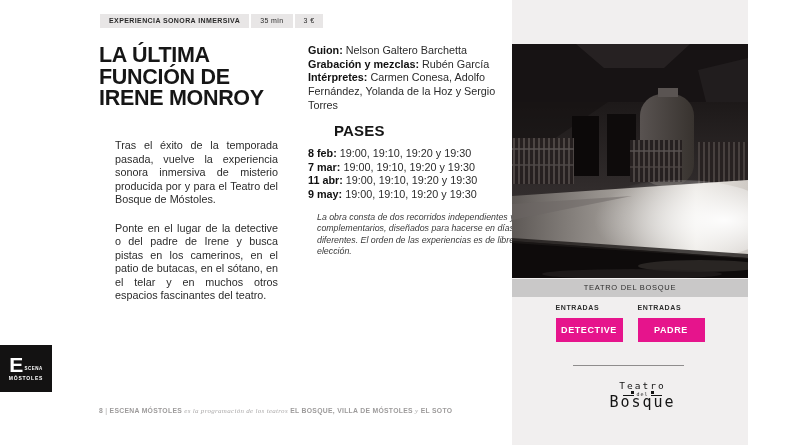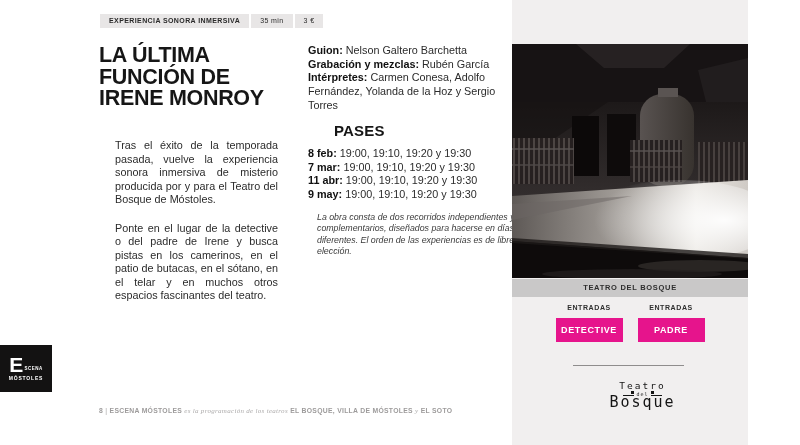--- a/index.html
+++ b/index.html
@@ -48,25 +48,25 @@
   .note {
     position:absolute; left:308px; top:212px; width:202px;
     font-size:8.8px; line-height:11.4px; font-style:italic; color:#3a3a3a;margin-left:9px;
   }
 
   
   .right-panel { position:absolute; left:512px; top:0; width:236px; height:445px; background:#f1efef; }
   .photo { position:absolute; left:0; top:44px; width:236px; height:234px; display:block; }
   .venue-bar {
     position:absolute; left:0; top:279px; width:236px; height:18px; background:#c9c8c8;
-    font-size:7.5px; font-weight:bold; color:#2e2e2e; letter-spacing:.7px;
+    font-size:7.5px; font-weight:normal; color:#2e2e2e; letter-spacing:.7px;
     text-align:center; line-height:18px;
   }
   .tickets { position:absolute; left:0; top:304px; width:236px; display:flex; justify-content:center; gap:15px; }
-  .ticket-group { display:flex; flex-direction:column; align-items:center; }
+  .ticket-group { display:flex; flex-direction:column; }
   .entradas-label { font-size:7px; font-weight:bold; color:#2e2e2e; letter-spacing:.6px; margin-bottom:7px; }
   .ticket-btn {
     width:67px; height:24px; background:#e6148c; color:#ffffff; border:none; cursor:pointer;
     font-family:"Liberation Sans", sans-serif; font-size:9px; font-weight:bold; letter-spacing:.6px;
     display:flex; align-items:center; justify-content:center;
   }
   .logo-divider { position:absolute; left:61px; top:365px; width:111px; height:1px; background:#8f8d8d; }
   .tdb-logo {
     position:absolute; left:0; top:381px; width:261px; text-align:center;
     font-family:"DejaVu Sans Mono", monospace; color:#141414;

